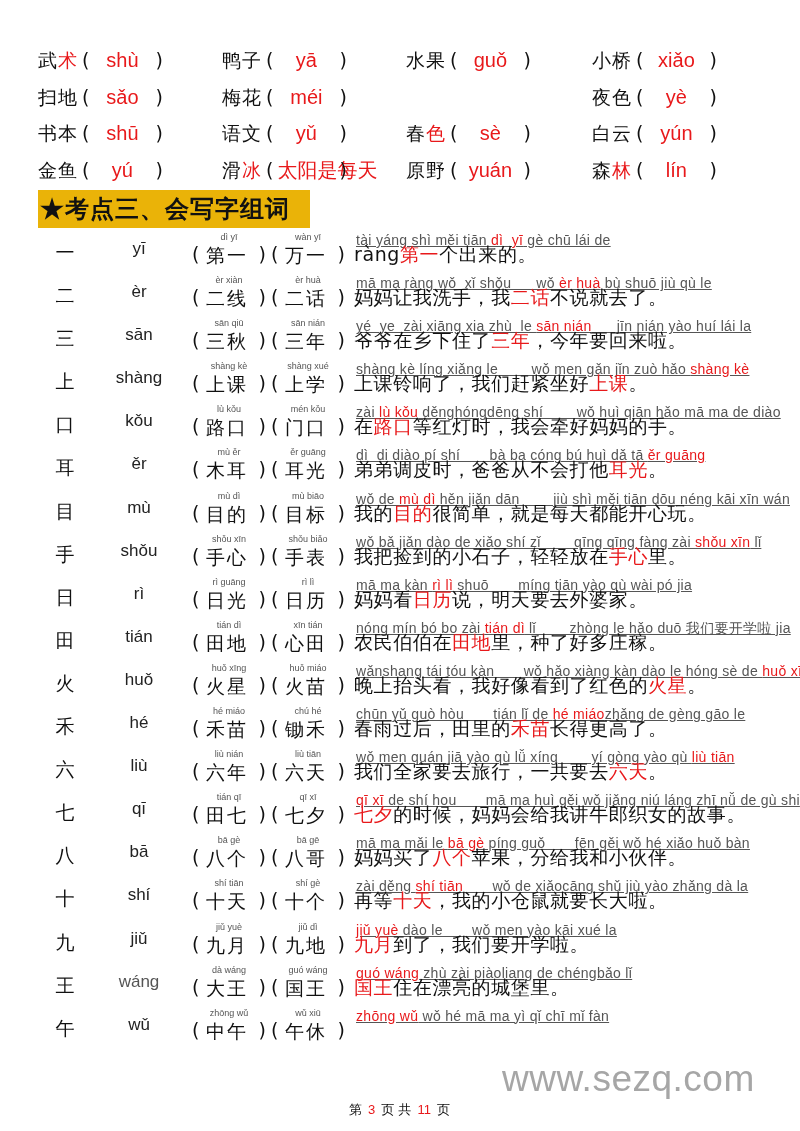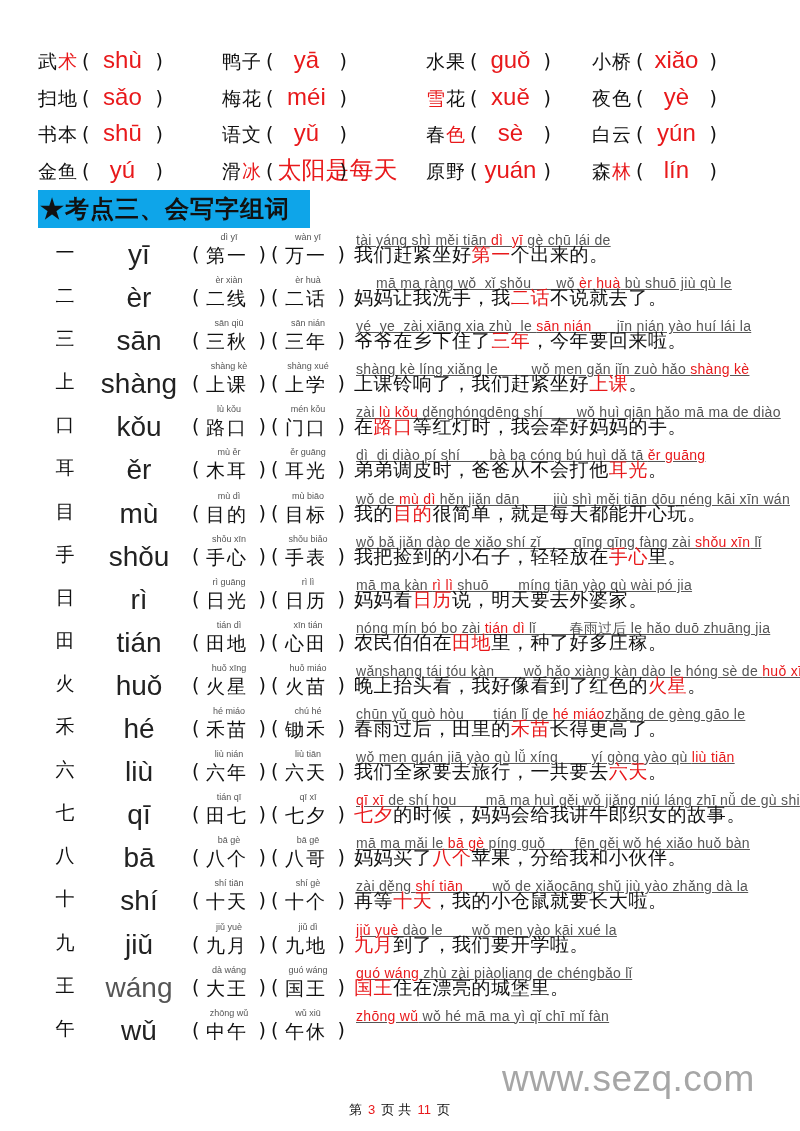--- a/index.html
+++ b/index.html
@@ -4,33 +4,33 @@
 <style>
   html, body { margin: 0; padding: 0; background: #ffffff; }
   body { width: 800px; height: 1131px; position: relative; overflow: hidden;
          font-family: "DejaVu Sans", sans-serif; color: #111; }
   .red { color: #e8191b; }
   .top-grid { position: absolute; left: 38px; top: 42px; width: 760px; }
   .tg-row { height: 36.5px; position: relative; }
   .tg-cell { position: absolute; top: 0; font-size: 19px; line-height: 36px; white-space: nowrap; }
   .tg-cell .word { display: inline-block; letter-spacing: 1px; }
   .tg-cell .paren { display: inline-block; margin: 0 4px; }
-  .tg-cell .py { display: inline-block; color: #e8191b; font-family: "Liberation Sans", sans-serif; font-size: 24px; text-align: center; }
-  .c0 { left: 0; } .c1 { left: 184px; } .c2 { left: 388px; } .c3 { left: 554px; }
+  .tg-cell .py { display: inline-block; color: #e8191b; font-family: "Liberation Sans", sans-serif; font-size: 20px; text-align: center; }
+  .c0 { left: 0; } .c1 { left: 184px; } .c2 { left: 368px; } .c3 { left: 554px; }
   .py-box { width: 58px; }
 
   .section-title { position: absolute; left: 38px; top: 190px; width: 270px; height: 38px;
-                   background: #0ea5e9; font-size: 24px; font-weight: bold; line-height: 38px;
+                   background: #eab308; font-size: 24px; font-weight: bold; line-height: 38px;
                    padding-left: 2px; letter-spacing: 1px; color: #111;
                    font-family: "DejaVu Serif", serif; }
   .rows { position: absolute; left: 0; top: 228px; width: 800px; }
   .row { position: relative; height: 43.1px; }
   .row .ch { position: absolute; left: 52px; top: 12px; font-size: 19px; width: 26px; text-align: center; }
   .row .pin { position: absolute; left: 100px; top: 11px; width: 78px; text-align: center;
-              font-family: "Liberation Sans", sans-serif; font-size: 28px; color: #222; }
+              font-family: "Liberation Sans", sans-serif; font-size: 17px; color: #222; }
   .row .pin.gray { color: #555; }
   .words { position: absolute; left: 190px; top: 0; width: 160px; height: 43px; }
   .w { position: absolute; top: 0; width: 78px; height: 43px; }
   .w1 { left: 0; } .w2 { left: 79px; }
   .w .ann { position: absolute; left: 0; top: 4px; width: 78px; text-align: center;
             font-family: "Liberation Sans", sans-serif; font-size: 9px; color: #555; }
   .w .lp { position: absolute; left: 2px; top: 15px; font-size: 19px; }
   .w .txt { position: absolute; left: 16px; top: 15px; font-size: 19px; letter-spacing: 2px; }
   .w .rp { position: absolute; right: 2px; top: 15px; font-size: 19px; }
   .sent { position: absolute; left: 354px; top: 0; width: 440px; height: 43px; }
@@ -52,21 +52,20 @@
 <div class="top-grid" id="topGrid">
     <div class="tg-row">
       <div class="tg-cell c0"><span class="word"><span>武</span><span class="red">术</span></span><span class="paren">(</span><span class="py py-box">shù</span><span class="paren">)</span></div>
       <div class="tg-cell c1"><span class="word"><span>鸭</span><span>子</span></span><span class="paren">(</span><span class="py py-box">yā</span><span class="paren">)</span></div>
       <div class="tg-cell c2"><span class="word"><span>水</span><span>果</span></span><span class="paren">(</span><span class="py py-box">guǒ</span><span class="paren">)</span></div>
       <div class="tg-cell c3"><span class="word"><span>小</span><span>桥</span></span><span class="paren">(</span><span class="py py-box">xiǎo</span><span class="paren">)</span></div>
     </div>
     <div class="tg-row">
       <div class="tg-cell c0"><span class="word"><span>扫</span><span>地</span></span><span class="paren">(</span><span class="py py-box">sǎo</span><span class="paren">)</span></div>
       <div class="tg-cell c1"><span class="word"><span>梅</span><span>花</span></span><span class="paren">(</span><span class="py py-box">méi</span><span class="paren">)</span></div>
-      <div class="tg-cell c2"><span class="word"><span class="red">雪</span><span>花</span></span><span class="paren">(</span><span class="py py-box">xuě</span><span class="paren">)</span></div>
       <div class="tg-cell c3"><span class="word"><span>夜</span><span>色</span></span><span class="paren">(</span><span class="py py-box">yè</span><span class="paren">)</span></div>
     </div>
     <div class="tg-row">
       <div class="tg-cell c0"><span class="word"><span>书</span><span>本</span></span><span class="paren">(</span><span class="py py-box">shū</span><span class="paren">)</span></div>
       <div class="tg-cell c1"><span class="word"><span>语</span><span>文</span></span><span class="paren">(</span><span class="py py-box">yǔ</span><span class="paren">)</span></div>
       <div class="tg-cell c2"><span class="word"><span>春</span><span class="red">色</span></span><span class="paren">(</span><span class="py py-box">sè</span><span class="paren">)</span></div>
       <div class="tg-cell c3"><span class="word"><span>白</span><span>云</span></span><span class="paren">(</span><span class="py py-box">yún</span><span class="paren">)</span></div>
     </div>
     <div class="tg-row">
       <div class="tg-cell c0"><span class="word"><span>金</span><span>鱼</span></span><span class="paren">(</span><span class="py py-box">yú</span><span class="paren">)</span></div>
@@ -91,42 +90,42 @@
         </div>
         <div class="w w2">
           <div class="ann">wàn yī</div>
           <span class="lp">(</span>
           <span class="txt">万一</span>
           <span class="rp">)</span>
         </div>
       </div>
       <div class="sent">
         <div class="ann"><span style="white-space: pre;">tài yáng shì měi tiān </span><span class="red" style="white-space: pre;">dì  yī</span><span style="white-space: pre;"> gè chū lái de</span></div>
-        <div class="txt"><span>我们赶紧坐好</span><span class="red">第一</span><span>个出来的。</span></div>
+        <div class="txt"><span>ràng</span><span class="red">第一</span><span>个出来的。</span></div>
       </div>
     </div>
     <div class="row">
       <div class="ch">二</div>
       <div class="pin">èr</div>
       <div class="words">
         <div class="w w1">
           <div class="ann">èr xiàn</div>
           <span class="lp">(</span>
           <span class="txt">二线</span>
           <span class="rp">)</span>
         </div>
         <div class="w w2">
           <div class="ann">èr huà</div>
           <span class="lp">(</span>
           <span class="txt">二话</span>
           <span class="rp">)</span>
         </div>
       </div>
       <div class="sent">
-        <div class="ann"><span style="white-space: pre; margin-left: 20px;">mā ma ràng wǒ  xǐ shǒu      wǒ </span><span class="red" style="white-space: pre;">èr huà</span><span style="white-space: pre;"> bù shuō jiù qù le</span></div>
+        <div class="ann"><span style="white-space: pre;">mā ma ràng wǒ  xǐ shǒu      wǒ </span><span class="red" style="white-space: pre;">èr huà</span><span style="white-space: pre;"> bù shuō jiù qù le</span></div>
         <div class="txt"><span>妈妈让我洗手，我</span><span class="red">二话</span><span>不说就去了。</span></div>
       </div>
     </div>
     <div class="row">
       <div class="ch">三</div>
       <div class="pin">sān</div>
       <div class="words">
         <div class="w w1">
           <div class="ann">sān qiū</div>
           <span class="lp">(</span>
@@ -288,21 +287,21 @@
           <span class="rp">)</span>
         </div>
         <div class="w w2">
           <div class="ann">xīn tián</div>
           <span class="lp">(</span>
           <span class="txt">心田</span>
           <span class="rp">)</span>
         </div>
       </div>
       <div class="sent">
-        <div class="ann"><span style="white-space: pre;">nóng mín bó bo zài </span><span class="red" style="white-space: pre;">tián dì</span><span style="white-space: pre;"> lǐ        春雨过后 le hǎo duō zhuāng jia</span></div>
+        <div class="ann"><span style="white-space: pre;">nóng mín bó bo zài </span><span class="red" style="white-space: pre;">tián dì</span><span style="white-space: pre;"> lǐ        zhòng le hǎo duō 我们要开学啦 jia</span></div>
         <div class="txt"><span>农民伯伯在</span><span class="red">田地</span><span>里，种了好多庄稼。</span></div>
       </div>
     </div>
     <div class="row">
       <div class="ch">火</div>
       <div class="pin">huǒ</div>
       <div class="words">
         <div class="w w1">
           <div class="ann">huǒ xīng</div>
           <span class="lp">(</span>

